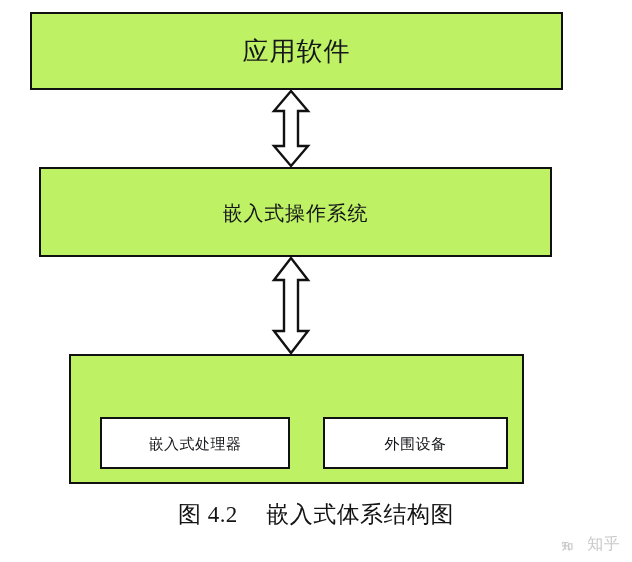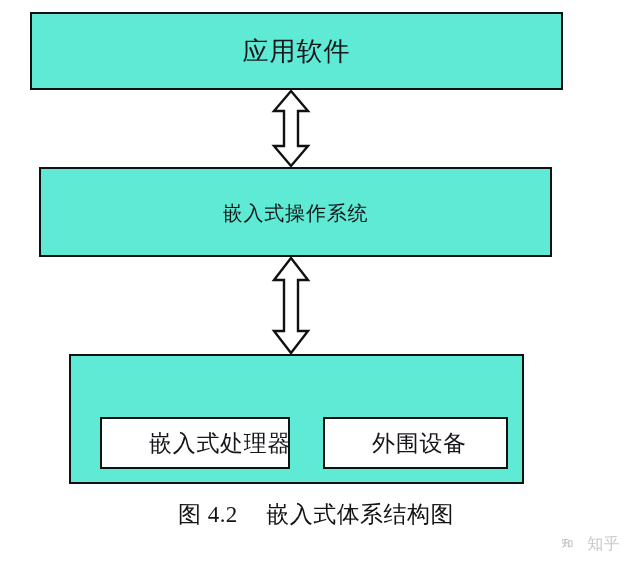--- a/index.html
+++ b/index.html
@@ -22,21 +22,21 @@
     left: 0;
     top: 0;
     width: 632px;
     height: 562px;
   }
 
   
   .node-box {
     position: absolute;
     box-sizing: border-box;
-    background: #5eead4;
+    background: #bef264;
     border: 2px solid #111111;
     padding-left: 28px;
   }
   .node-label {
     position: absolute;
     left: 0;
     width: 100%;
     text-align: center;
     white-space: nowrap;
     letter-spacing: 0.04em;
@@ -88,28 +88,27 @@
     border: 2px solid #111111;
     top: 61px;
     height: 52px;
   }
   #box-processor { left: 29px;  width: 190px; }
   #box-peripheral { left: 252px; width: 185px; }
   .sub-label {
     position: absolute;
     left: 0;
     width: 100%;
-    text-align: left;
+    text-align: center;
     white-space: nowrap;
     top: 11px;
-    font-size: 23px;
+    font-size: 15px;
     line-height: 28px;
     letter-spacing: 0.03em;
     color: #15161a;
-    margin-left: 47px;
   }
 
   
   .arrow-double {
     position: absolute;
     left: 271px;
     width: 40px;
   }
   #arrow-app-os { top: 89px;  height: 79px; }
   #arrow-os-hw  { top: 256px; height: 99px; }
@@ -128,21 +127,21 @@
     color: #141414;
   }
   #figure-caption .caption-gap { display: inline-block; width: 16px; }
 
   
   #watermark {
     position: absolute;
     right: 12px;
     bottom: 8px;
     display: flex;
-    align-items: flex-start;
+    align-items: flex-end;
     gap: 12px;
     color: #c9c9c9;
     font-size: 16px;
     line-height: 20px;
     font-family: "Liberation Sans", "DejaVu Sans", sans-serif;
     letter-spacing: 0.02em;
     user-select: none;
   }
   #watermark-logo {
     display: inline-block;

